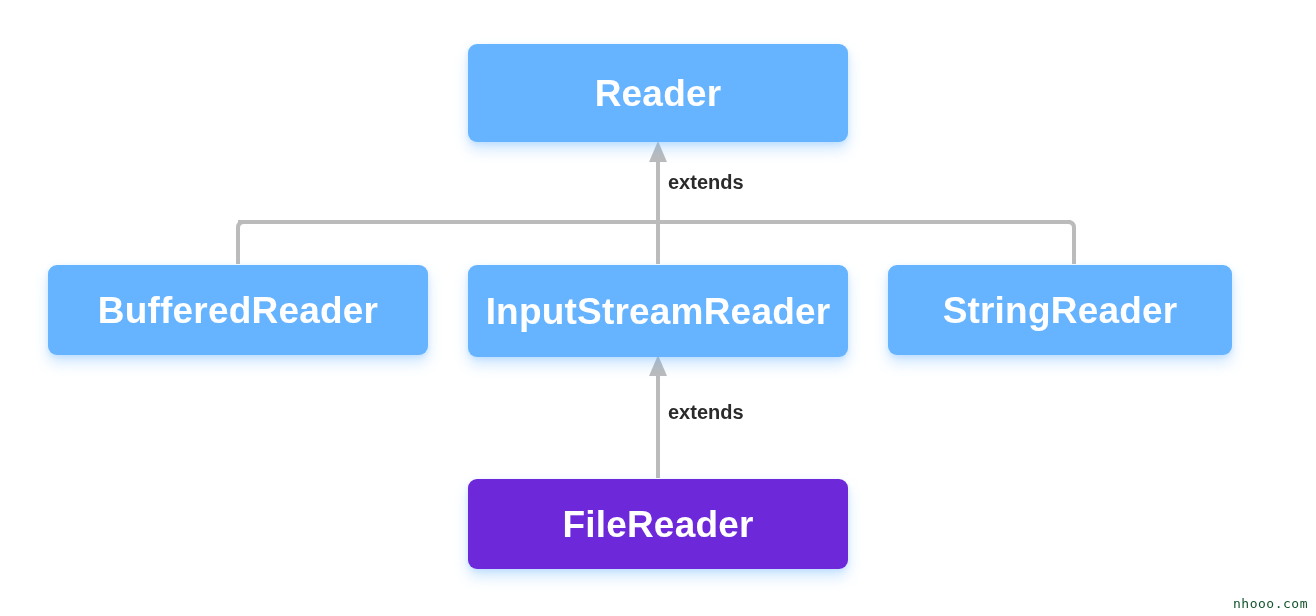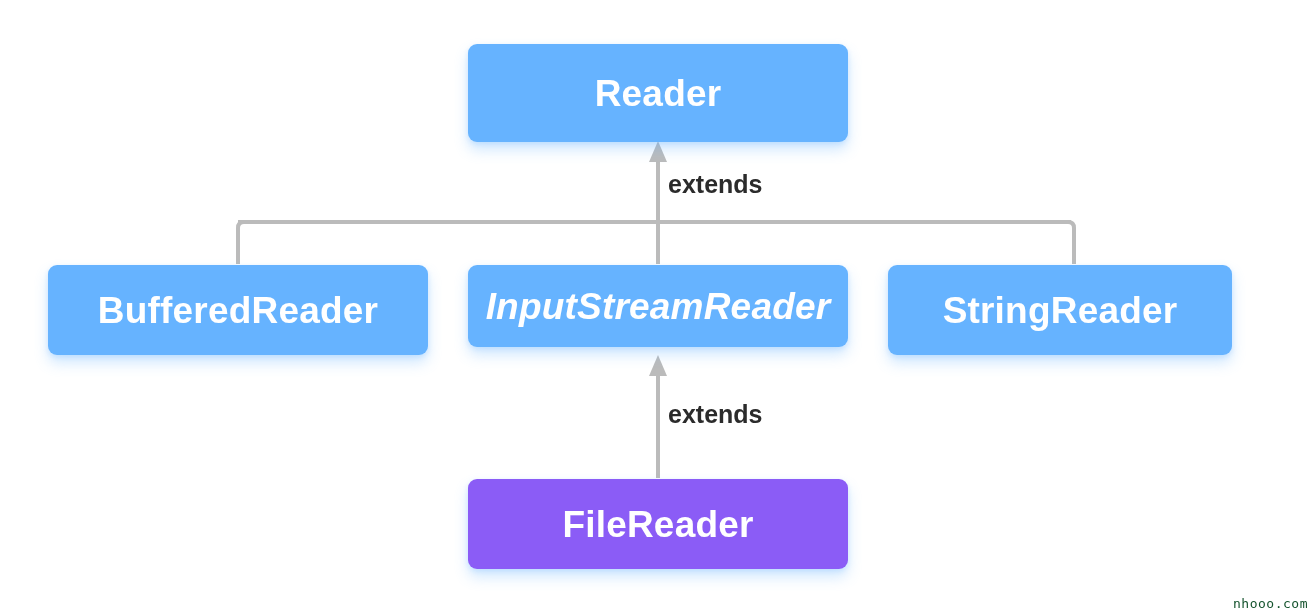--- a/index.html
+++ b/index.html
@@ -55,42 +55,41 @@
     left: 48px;
     top: 265px;
     width: 380px;
     height: 90px;
     font-size: 37px;
   }
   #node-inputstreamreader {
     left: 468px;
     top: 265px;
     width: 380px;
-    height: 82px;
+    height: 92px;
     font-size: 37px;
-    font-style: italic;
   }
   #node-stringreader {
     left: 888px;
     top: 265px;
     width: 344px;
     height: 90px;
     font-size: 37px;
   }
   #node-filereader {
     left: 468px;
     top: 479px;
     width: 380px;
     height: 90px;
     font-size: 37px;
   }
   .edge-label {
     position: absolute;
     color: #2b2b2b;
-    font-size: 25px;
+    font-size: 20px;
     font-weight: bold;
     line-height: 1;
     white-space: nowrap;
   }
   #edge-label-top {
     left: 668px;
     top: 172px;
   }
   #edge-label-bottom {
     left: 668px;
@@ -136,21 +135,21 @@
   </div>
 
   <div class="node" id="node-inputstreamreader" style="background:#66b3ff">
     <span class="node-label">InputStreamReader</span>
   </div>
 
   <div class="node" id="node-stringreader" style="background:#66b3ff">
     <span class="node-label">StringReader</span>
   </div>
 
-  <div class="node" id="node-filereader" style="background:#8b5cf6">
+  <div class="node" id="node-filereader" style="background:#6d28d9">
     <span class="node-label">FileReader</span>
   </div>
 
   <div class="edge-label" id="edge-label-top">extends</div>
 
   <div class="edge-label" id="edge-label-bottom">extends</div>
 
   <div id="watermark">nhooo.com</div>
 
 </div>

